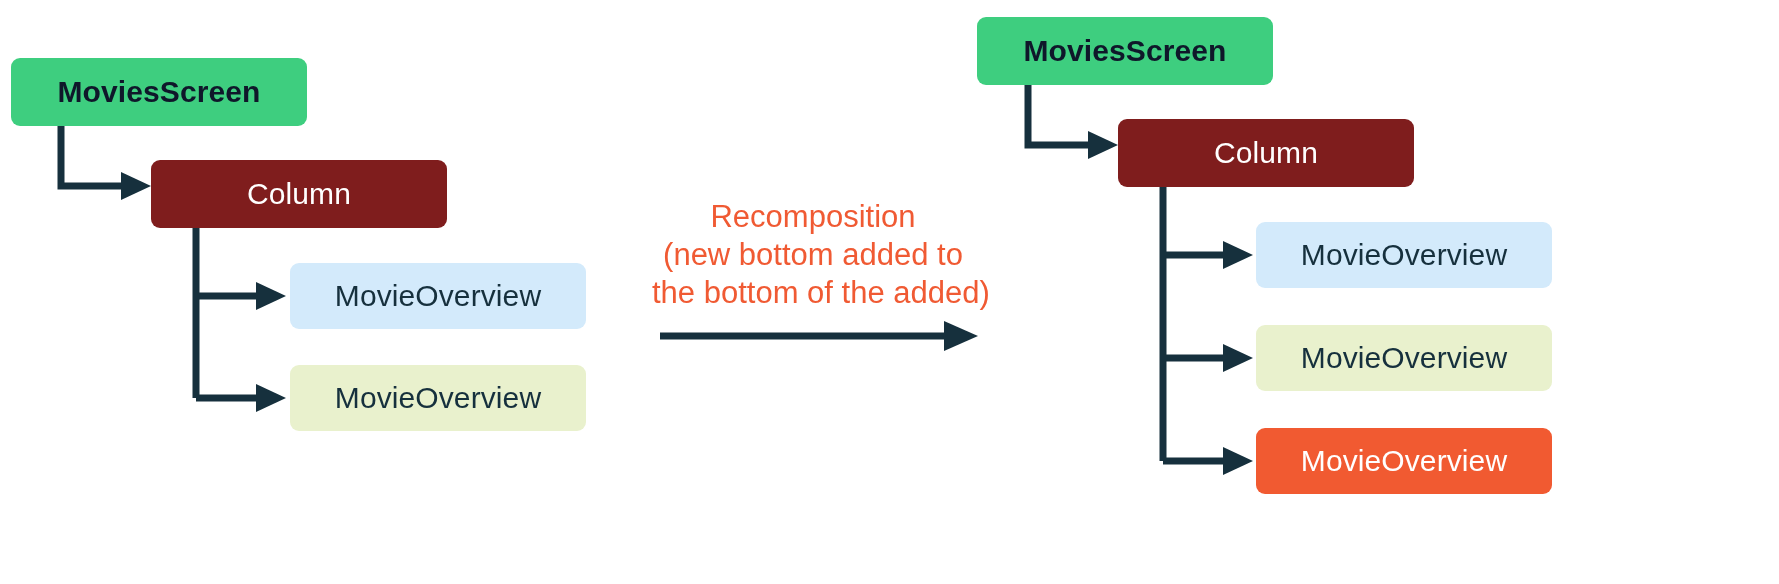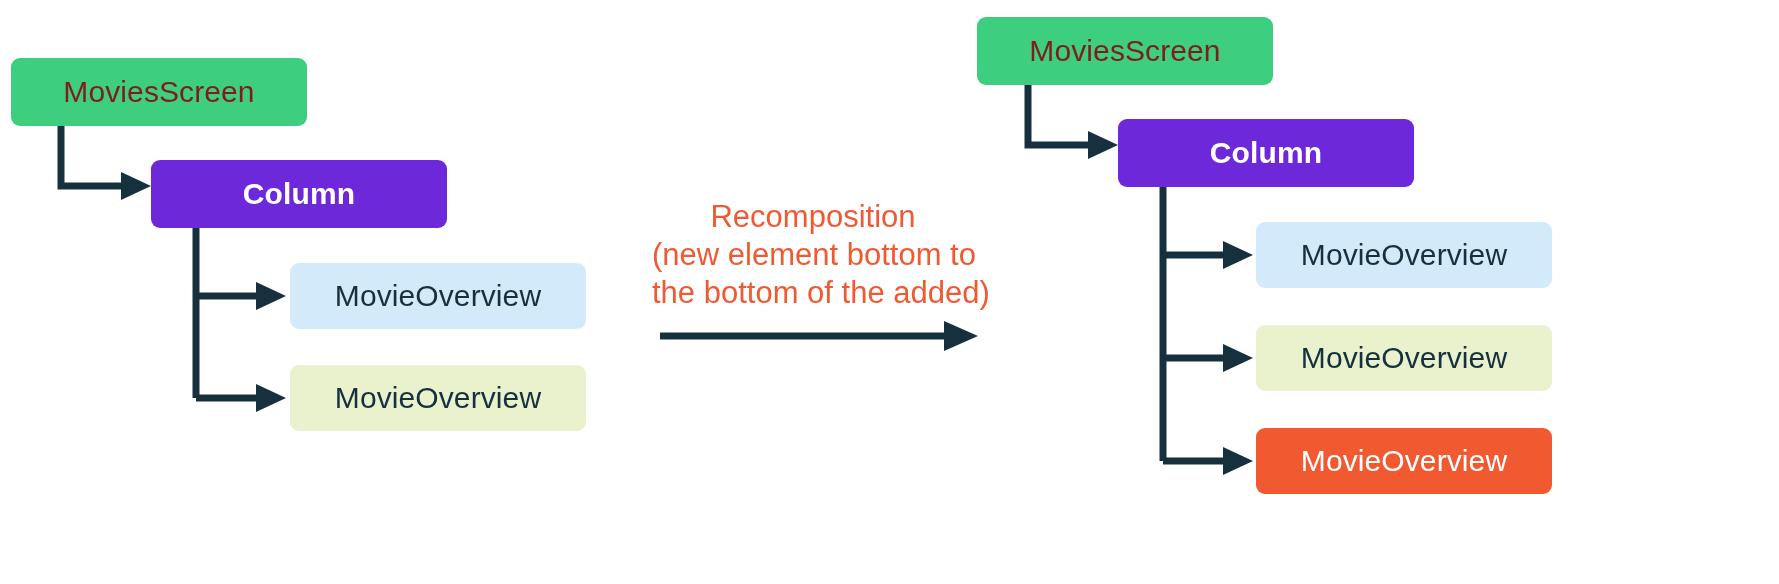--- a/index.html
+++ b/index.html
@@ -22,22 +22,22 @@
     border-radius: 9px;
     display: flex;
     align-items: center;
     justify-content: center;
     box-sizing: border-box;
     font-size: 30px;
     letter-spacing: 0.1px;
     white-space: nowrap;
     line-height: 1;
   }
-  .node.green  { background: #3ECE7F; color: #7f1d1d; }
-  .node.blue   { background: #6d28d9; color: #ffffff; font-weight: bold; }
+  .node.green  { background: #3ECE7F; color: #0f172a; font-weight: bold; }
+  .node.blue   { background: #7f1d1d; color: #ffffff; }
   .node.ltblue { background: #D3EAFB; color: #16303D; }
   .node.ltlime { background: #E9F1CD; color: #16303D; }
   .node.orange { background: #F15A31; color: #ffffff; }
 
   .connector {
     position: absolute;
     overflow: visible;
     pointer-events: none;
   }
   .caption {
@@ -79,21 +79,21 @@
   <div class="node ltblue" style="left:290px; top:263px; width:296px; height:66px;">
     <span>MovieOverview</span>
   </div>
 
   <div class="node ltlime" style="left:290px; top:365px; width:296px; height:66px;">
     <span>MovieOverview</span>
   </div>
 
   <div class="caption" style="left:652px; top:198px; width:322px;">
     <span class="caption-line">Recomposition</span>
-    <span class="caption-line">(new element bottom to</span>
+    <span class="caption-line">(new bottom added to</span>
     <span class="caption-line">the bottom of the added)</span>
   </div>
 
   <svg class="connector" style="left:660px; top:318px; width:320px; height:36px;" viewBox="0 0 320 36">
     <path d="M0,18 L288,18" stroke="#16303D" stroke-width="7" fill="none"></path>
     <path d="M284,3 L318,18 L284,33 Z" fill="#16303D"></path>
   </svg>
 
   <svg class="connector" style="left:1022px; top:83px; width:110px; height:80px;" viewBox="0 0 110 80">
     <path d="M6,0 L6,62 L70,62" stroke="#16303D" stroke-width="7" fill="none"></path>

